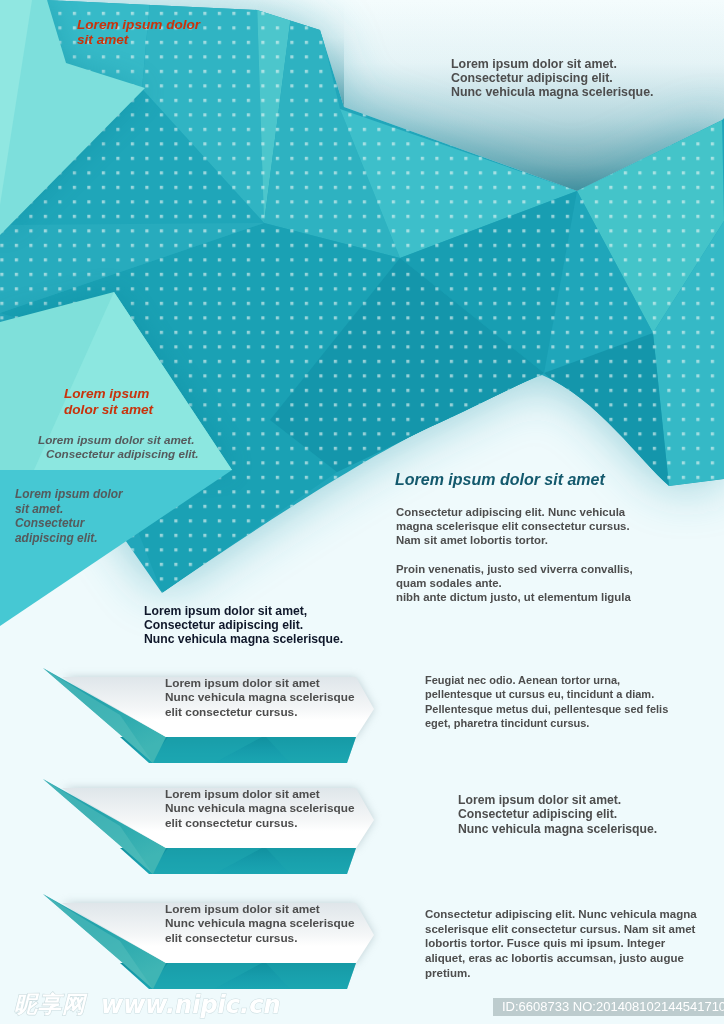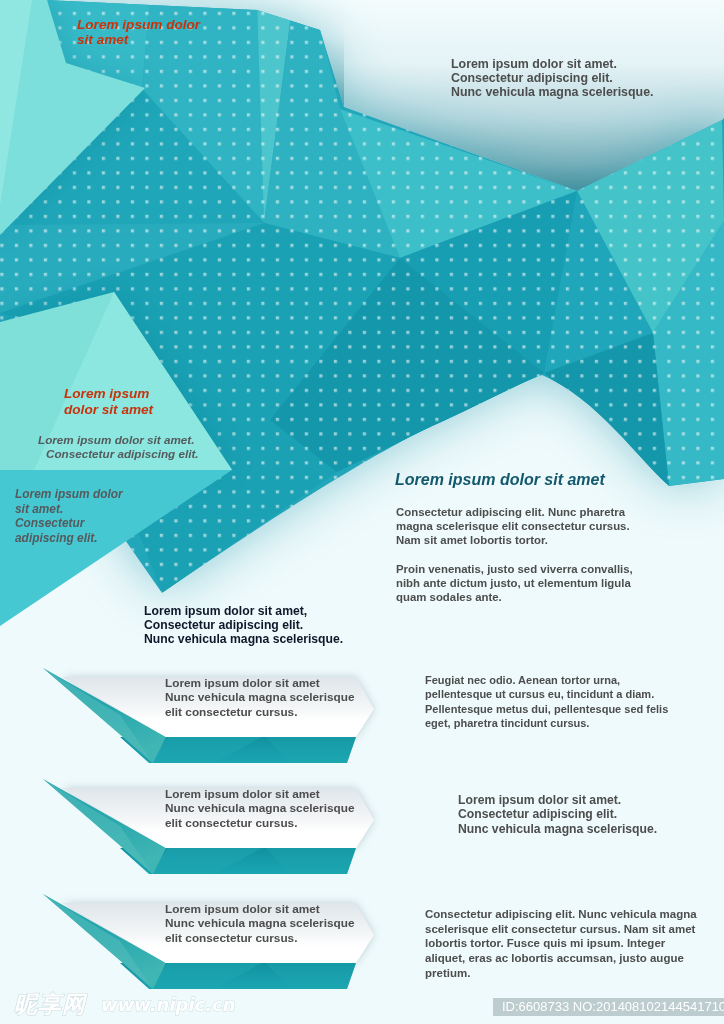--- a/index.html
+++ b/index.html
@@ -7,21 +7,21 @@
 #page{position:relative;width:724px;height:1024px;background:#effafc;overflow:hidden;}
 #bg{position:absolute;left:0;top:0;width:724px;height:1024px;}
 .tx{position:absolute;white-space:pre;font-family:"Liberation Sans",sans-serif;}
 .red{color:#c8330c;font-weight:bold;font-style:italic;}
 .gry{color:#4d4d4d;font-weight:bold;}
 .dgry{color:#555a5c;font-weight:bold;font-style:italic;}
 .tealtx{color:#0f172a;font-weight:bold;}
 .ln{display:block;}
 .wmlogo{font-family:"DejaVu Sans",sans-serif;font-weight:bold;font-style:italic;font-size:23px;line-height:23px;color:#ffffff;letter-spacing:1px;
   -webkit-text-stroke:1.2px #ccdde0;paint-order:stroke fill;}
-.wmsite{font-family:"DejaVu Sans",sans-serif;font-weight:bold;font-style:italic;font-size:18px;line-height:20px;color:#ffffff;
+.wmsite{font-family:"DejaVu Sans",sans-serif;font-weight:bold;font-style:italic;font-size:24px;line-height:20px;color:#ffffff;
   -webkit-text-stroke:1px #ccdde0;paint-order:stroke fill;}
 .idbadge{position:absolute;background:#bdccce;color:#ffffff;font-family:"Liberation Sans",sans-serif;font-size:13px;line-height:18px;padding:0 9px;height:18px;white-space:pre;}
 </style>
 </head>
 <body>
 
 <div id="page">
   <svg id="bg" viewBox="0 0 724 1024">
     <defs>
       <linearGradient id="gloss2" x1="0" y1="0" x2="0" y2="1">
@@ -164,23 +164,23 @@
   <div class="tx red" style="left:64px;top:386px;font-size:13.6px;line-height:15.7px"><span class="ln">Lorem ipsum</span><span class="ln">dolor sit amet</span></div>
 
   <div class="tx dgry" style="left:38px;top:433px;font-size:11.7px;line-height:14.2px"><span class="ln">Lorem ipsum dolor sit amet.</span><span class="ln" style="margin-left:8px">Consectetur adipiscing elit.</span></div>
 
   <div class="tx dgry" style="left:15px;top:487px;font-size:11.9px;line-height:14.7px"><span class="ln">Lorem ipsum dolor</span><span class="ln">sit amet.</span><span class="ln">Consectetur</span><span class="ln">adipiscing elit.</span></div>
 
   <div class="tx tealtx" style="left:144px;top:604px;font-size:12.2px;line-height:14.2px"><span class="ln">Lorem ipsum dolor sit amet,</span><span class="ln">Consectetur adipiscing elit.</span><span class="ln">Nunc vehicula magna scelerisque.</span></div>
 
   <div class="tx" style="left:395px;top:471px;font-size:16px;font-weight:bold;font-style:italic;color:#13596d">Lorem ipsum dolor sit amet</div>
 
-  <div class="tx gry" style="left:396px;top:505px;font-size:11.4px;line-height:14.2px"><span class="ln">Consectetur adipiscing elit. Nunc pharetra</span><span class="ln">magna scelerisque elit consectetur cursus.</span><span class="ln">Nam sit amet lobortis tortor.</span></div>
+  <div class="tx gry" style="left:396px;top:505px;font-size:11.4px;line-height:14.2px"><span class="ln">Consectetur adipiscing elit. Nunc vehicula</span><span class="ln">magna scelerisque elit consectetur cursus.</span><span class="ln">Nam sit amet lobortis tortor.</span></div>
 
-  <div class="tx gry" style="left:396px;top:562px;font-size:11.4px;line-height:14.2px"><span class="ln">Proin venenatis, justo sed viverra convallis,</span><span class="ln">nibh ante dictum justo, ut elementum ligula</span><span class="ln">quam sodales ante.</span></div>
+  <div class="tx gry" style="left:396px;top:562px;font-size:11.4px;line-height:14.2px"><span class="ln">Proin venenatis, justo sed viverra convallis,</span><span class="ln">quam sodales ante.</span><span class="ln">nibh ante dictum justo, ut elementum ligula</span></div>
 
   <div class="tx gry" style="left:425px;top:673px;font-size:11px;line-height:14.4px"><span class="ln">Feugiat nec odio. Aenean tortor urna,</span><span class="ln">pellentesque ut cursus eu, tincidunt a diam.</span><span class="ln">Pellentesque metus dui, pellentesque sed felis</span><span class="ln">eget, pharetra tincidunt cursus.</span></div>
 
   <div class="tx gry" style="left:458px;top:793px;font-size:12.2px;line-height:14.4px"><span class="ln">Lorem ipsum dolor sit amet.</span><span class="ln">Consectetur adipiscing elit.</span><span class="ln">Nunc vehicula magna scelerisque.</span></div>
 
   <div class="tx gry" style="left:425px;top:907px;font-size:11.5px;line-height:14.7px"><span class="ln">Consectetur adipiscing elit. Nunc vehicula magna</span><span class="ln">scelerisque elit consectetur cursus. Nam sit amet</span><span class="ln">lobortis tortor. Fusce quis mi ipsum. Integer</span><span class="ln">aliquet, eras ac lobortis accumsan, justo augue</span><span class="ln">pretium.</span></div>
 
   <div id="ribbontext">
       <div class="tx gry" style="left:165px;top:676px;font-size:11.8px;line-height:14.4px;top:676px"><span class="ln">Lorem ipsum dolor sit amet</span><span class="ln">Nunc vehicula magna scelerisque</span><span class="ln">elit consectetur cursus.</span></div>
       <div class="tx gry" style="left:165px;top:676px;font-size:11.8px;line-height:14.4px;top:787px"><span class="ln">Lorem ipsum dolor sit amet</span><span class="ln">Nunc vehicula magna scelerisque</span><span class="ln">elit consectetur cursus.</span></div>

